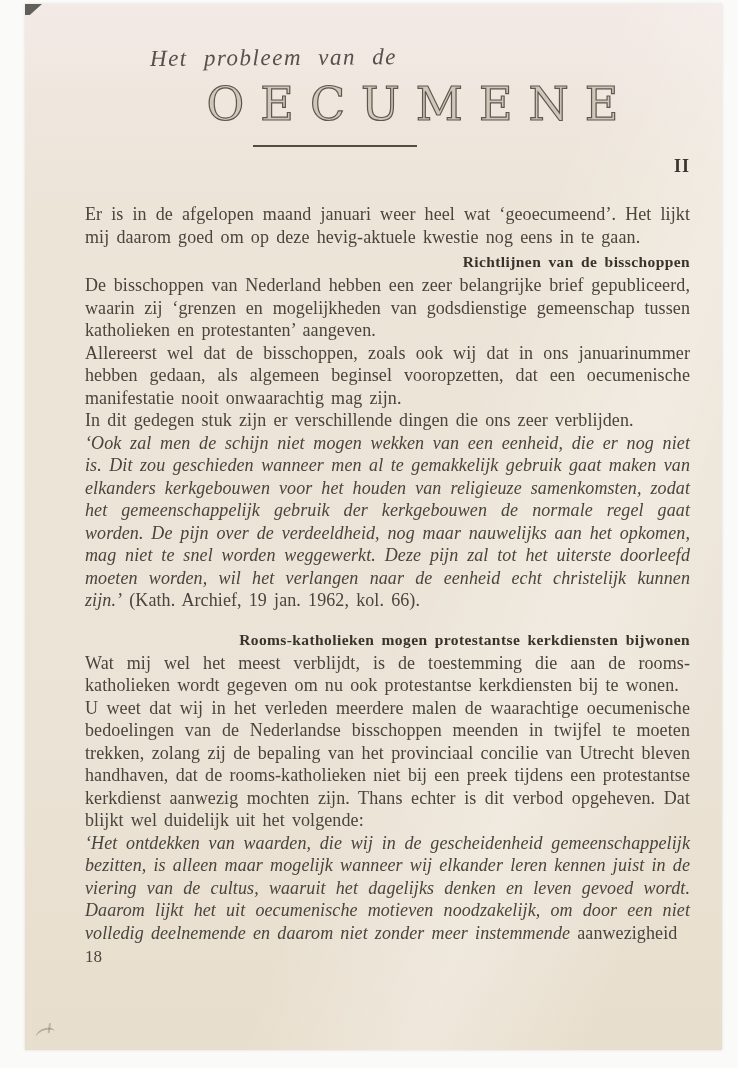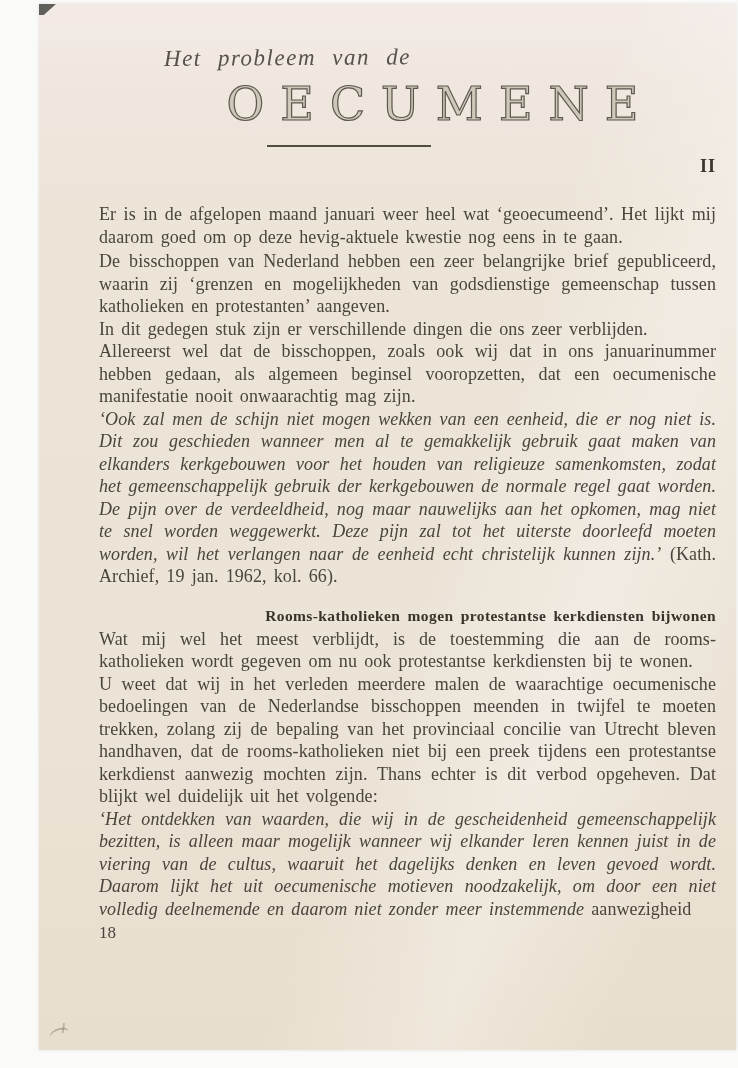--- a/index.html
+++ b/index.html
@@ -9,22 +9,21 @@
     font-family:"Liberation Serif","DejaVu Serif",serif;
     position:relative;
     overflow:hidden;
   }
   .page {
     position:absolute; left:25px; top:4px; width:697px; height:1046px;
     background:
       linear-gradient(110deg, rgba(255,255,255,0) 55%, rgba(255,255,255,0.28) 72%, rgba(255,255,255,0) 88%),
       linear-gradient(180deg, #f3eae6 0%, #efe7de 9%, #ece4d7 20%, #ebe3d6 68%, #e8decd 100%);
     box-shadow:0 0 3px rgba(0,0,0,0.12);
-    padding:0 20px 0 60px;
-    margin-left:14px;
+    padding:0 32px 0 60px;
   }
   .corner-speck {
     position:absolute; left:0; top:0; width:17px; height:11px;
     background:#474641; clip-path:polygon(0 0,100% 0,28% 100%,0 100%);
     opacity:.85;
   }
   .kicker {
     margin:38px 0 0 65px;
     font-style:italic; font-size:23px; line-height:30px;
     color:#56514a; letter-spacing:1.5px; word-spacing:9px;
@@ -89,24 +88,25 @@
 
   <h1 class="main-title">OECUMENE</h1>
 
   <div class="title-rule"></div>
 
   <div class="numeral">II</div>
 
   <p class="body intro">Er is in de afgelopen maand januari weer heel wat ‘geoecumeend’. Het lijkt mij daarom goed om op deze hevig-aktuele kwestie nog eens in te gaan.</p>
 
 
+  <h3 class="sub sub1">Richtlijnen van de bisschoppen</h3>
 
   <p class="body after-sub">De bisschoppen van Nederland hebben een zeer belangrijke brief gepubliceerd, waarin zij ‘grenzen en mogelijkheden van godsdienstige gemeenschap tussen katholieken en protestanten’ aangeven.</p>
+  <p class="body">Allereerst wel dat de bisschoppen, zoals ook wij dat in ons januarinummer hebben gedaan, als algemeen beginsel vooropzetten, dat een oecumenische manifestatie nooit onwaarachtig mag zijn.</p>
   <p class="body">In dit gedegen stuk zijn er verschillende dingen die ons zeer verblijden.</p>
-  <p class="body">Allereerst wel dat de bisschoppen, zoals ook wij dat in ons januarinummer hebben gedaan, als algemeen beginsel vooropzetten, dat een oecumenische manifestatie nooit onwaarachtig mag zijn.</p>
 
   <p class="body quote"><span class="it">‘Ook zal men de schijn niet mogen wekken van een eenheid, die er nog niet is. Dit zou geschieden wanneer men al te gemakkelijk gebruik gaat maken van elkanders kerkgebouwen voor het houden van religieuze samenkomsten, zodat het gemeenschappelijk gebruik der kerkgebouwen de normale regel gaat worden. De pijn over de verdeeldheid, nog maar nauwelijks aan het opkomen, mag niet te snel worden weggewerkt. Deze pijn zal tot het uiterste doorleefd moeten worden, wil het verlangen naar de eenheid echt christelijk kunnen zijn.’</span><span class="rm"> (Kath. Archief, 19 jan. 1962, kol. 66).</span></p>
 
   <h3 class="sub sub2">Rooms-katholieken mogen protestantse kerkdiensten bijwonen</h3>
 
   <p class="body after-sub">Wat mij wel het meest verblijdt, is de toestemming die aan de rooms-katholieken wordt gegeven om nu ook protestantse kerkdiensten bij te wonen.</p>
   <p class="body">U weet dat wij in het verleden meerdere malen de waarachtige oecumenische bedoelingen van de Nederlandse bisschoppen meenden in twijfel te moeten trekken, zolang zij de bepaling van het provinciaal concilie van Utrecht bleven handhaven, dat de rooms-katholieken niet bij een preek tijdens een protestantse kerkdienst aanwezig mochten zijn. Thans echter is dit verbod opgeheven. Dat blijkt wel duidelijk uit het volgende:</p>
 
   <p class="body quote"><span class="it">‘Het ontdekken van waarden, die wij in de gescheidenheid gemeenschappelijk bezitten, is alleen maar mogelijk wanneer wij elkander leren kennen juist in de viering van de cultus, waaruit het dagelijks denken en leven gevoed wordt. Daarom lijkt het uit oecumenische motieven noodzakelijk, om door een niet volledig deelnemende en daarom niet zonder meer instemmende</span><span class="rm"> aanwezigheid</span></p>
 

